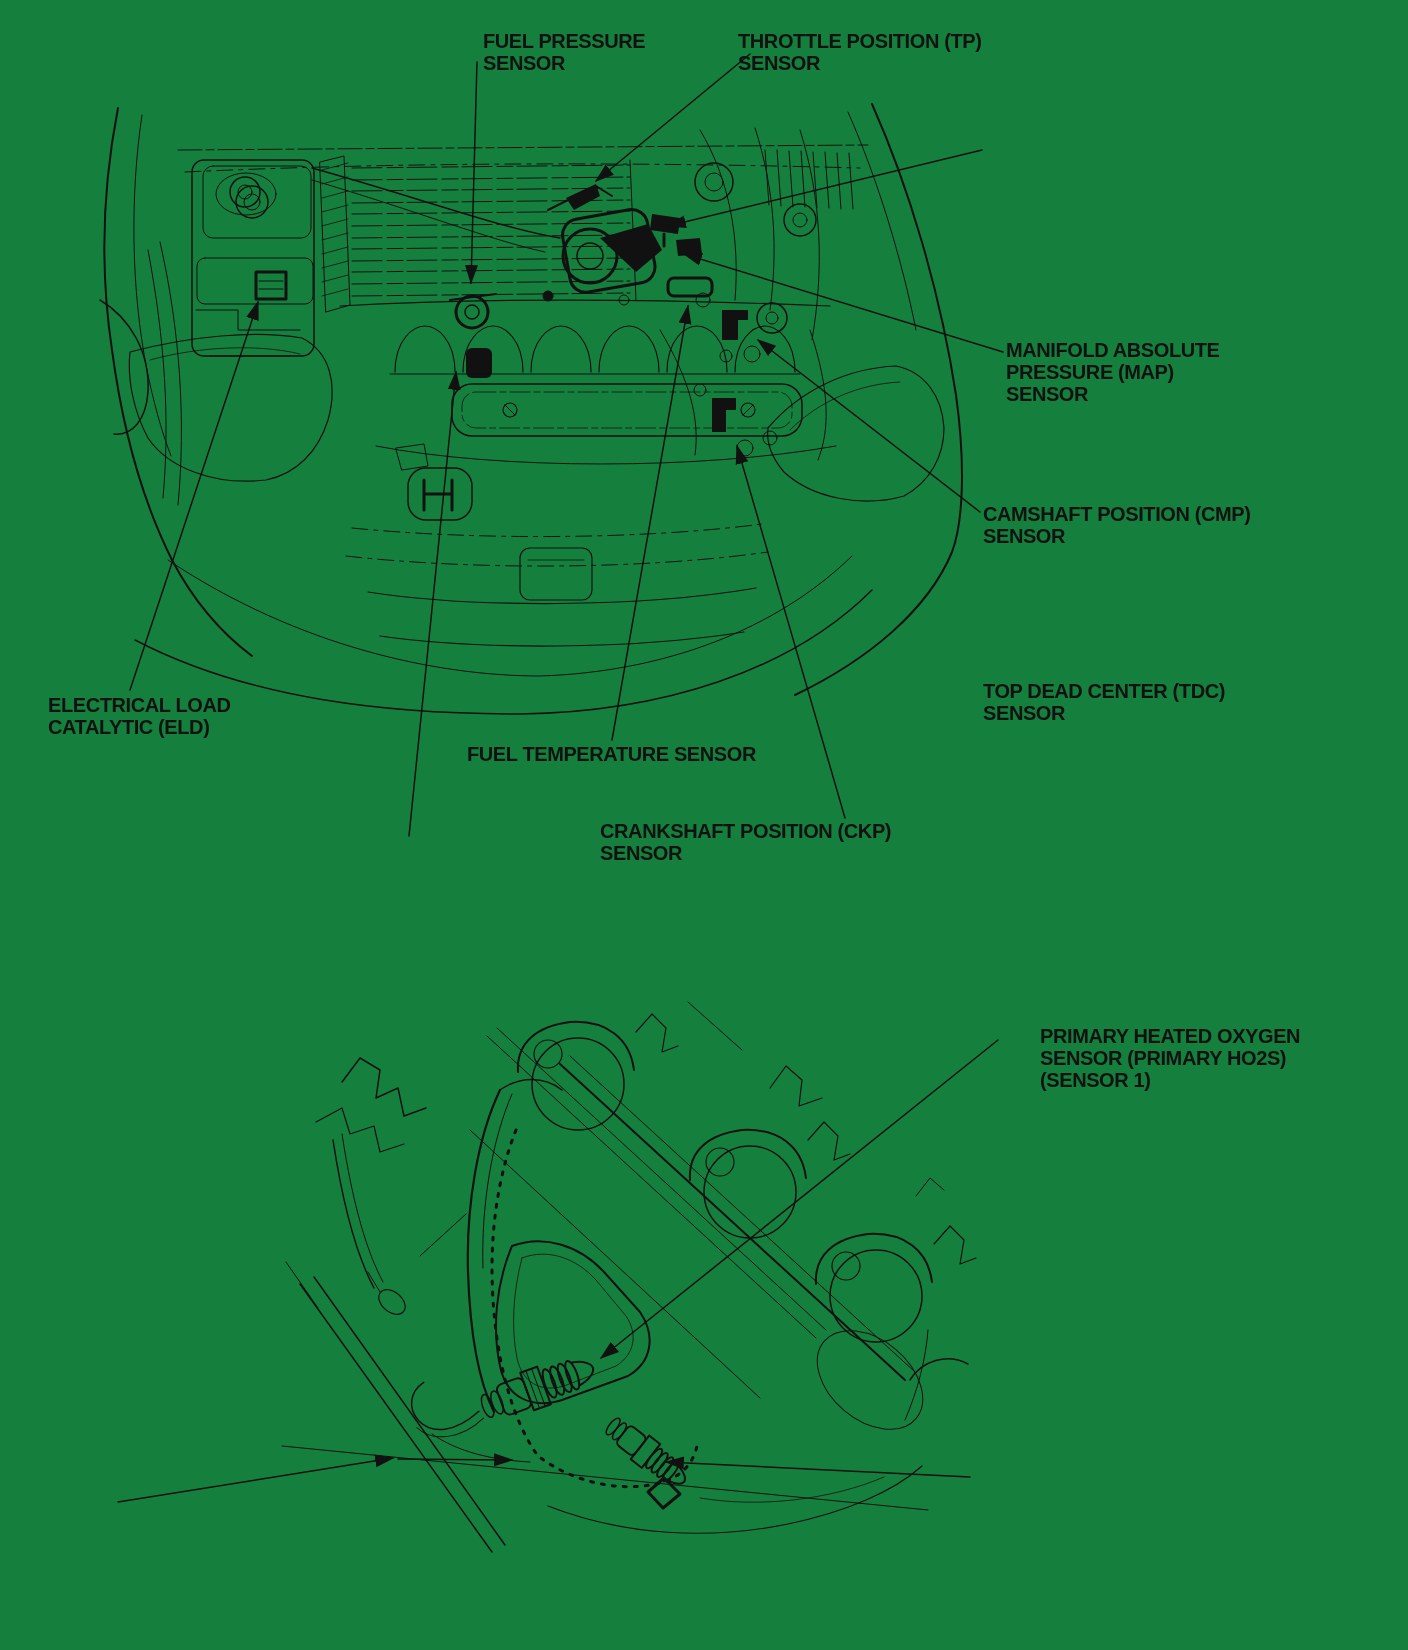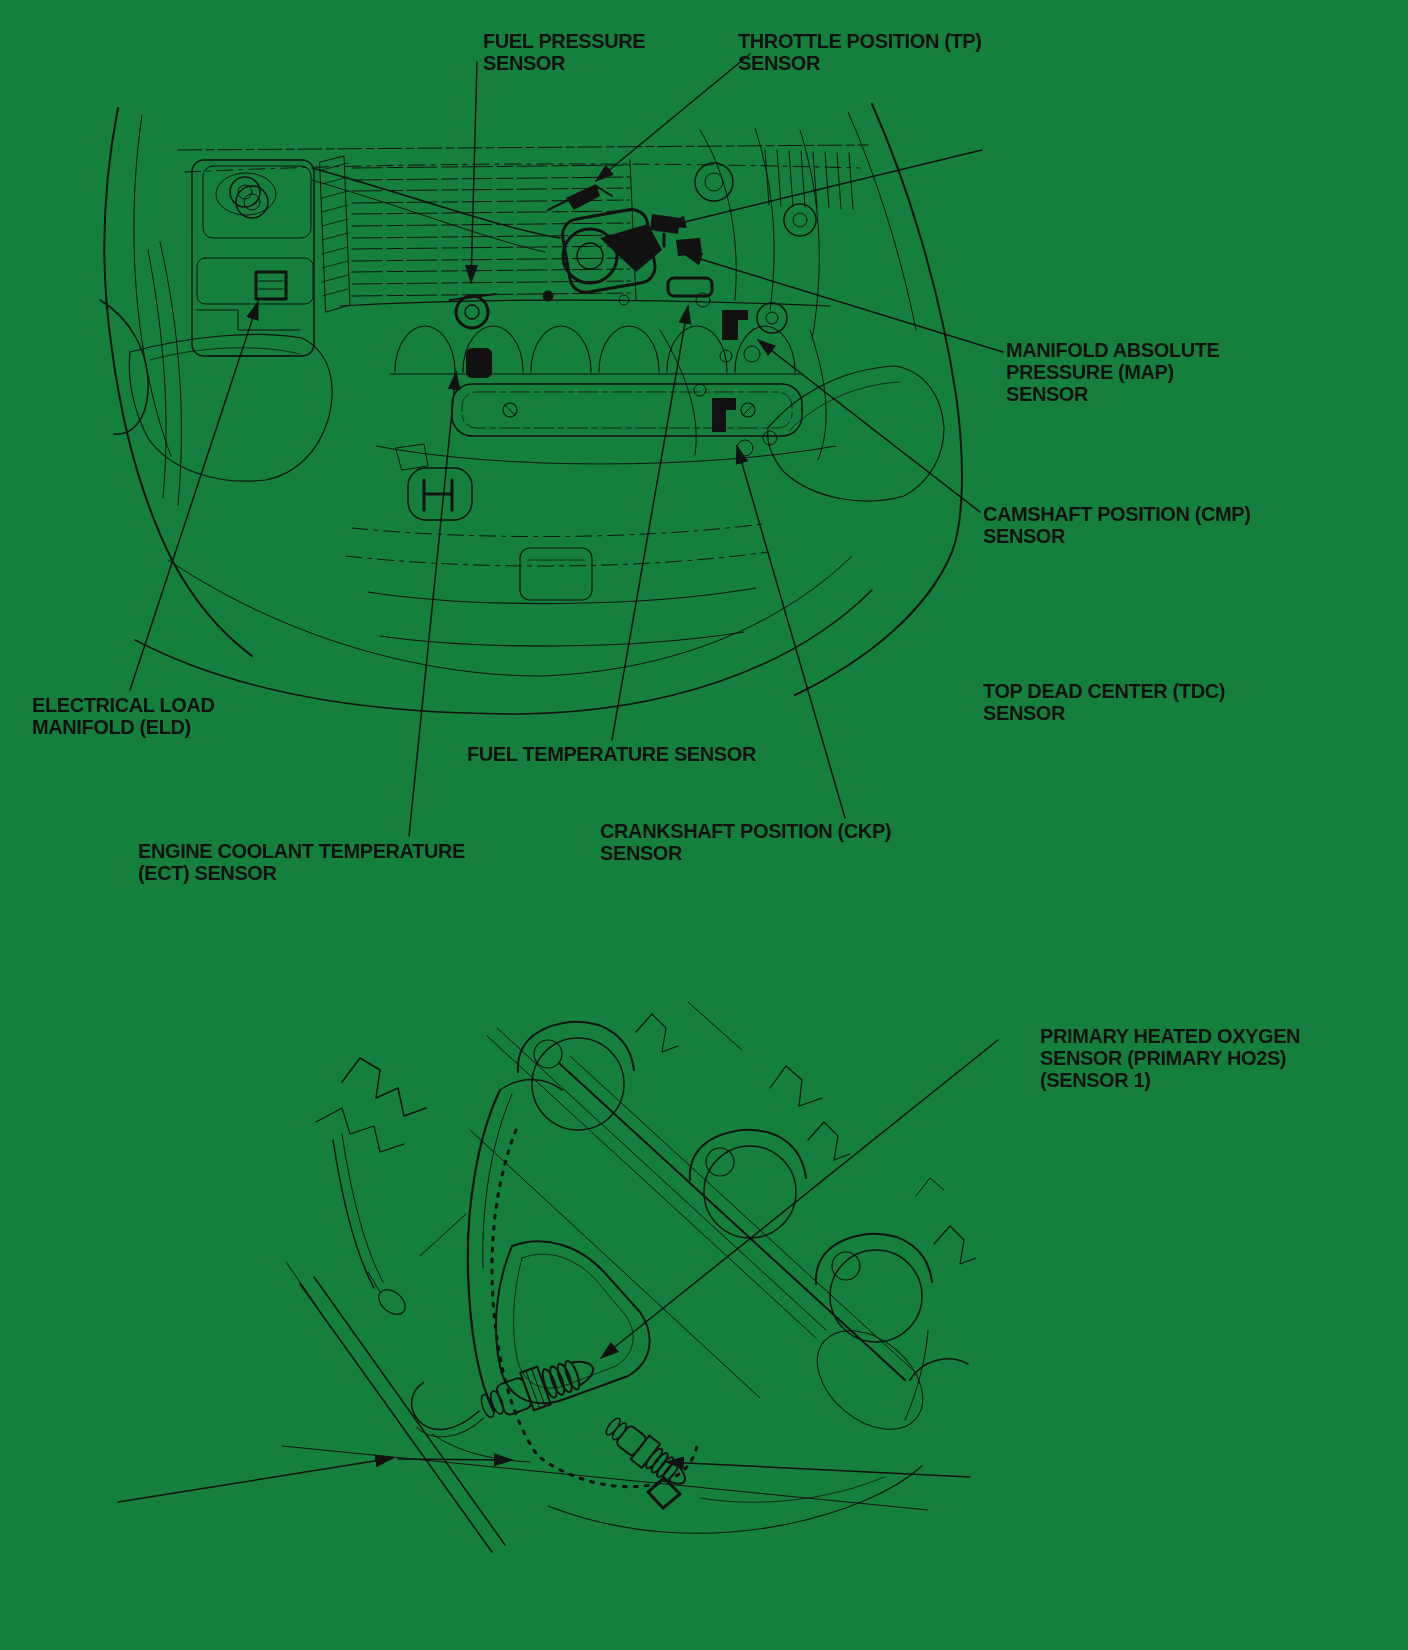--- a/index.html
+++ b/index.html
@@ -278,30 +278,26 @@
   <span>SENSOR</span>
 </div>
 <div class="lbl" style="left:983px;top:503px">
   <span>CAMSHAFT POSITION (CMP)</span>
   <span>SENSOR</span>
 </div>
 <div class="lbl" style="left:983px;top:680px">
   <span>TOP DEAD CENTER (TDC)</span>
   <span>SENSOR</span>
 </div>
-<div class="lbl" style="left:32px;top:694px">
+<div class="lbl" style="left:48px;top:694px">
   <span>ELECTRICAL LOAD</span>
-  <span>MANIFOLD (ELD)</span>
+  <span>CATALYTIC (ELD)</span>
 </div>
 <div class="lbl" style="left:467px;top:743px">
   <span>FUEL TEMPERATURE SENSOR</span>
-</div>
-<div class="lbl" style="left:138px;top:840px">
-  <span>ENGINE COOLANT TEMPERATURE</span>
-  <span>(ECT) SENSOR</span>
 </div>
 <div class="lbl" style="left:600px;top:820px">
   <span>CRANKSHAFT POSITION (CKP)</span>
   <span>SENSOR</span>
 </div>
 <div class="lbl" style="left:1040px;top:1025px">
   <span>PRIMARY HEATED OXYGEN</span>
   <span>SENSOR (PRIMARY HO2S)</span>
   <span>(SENSOR 1)</span>
 </div>

